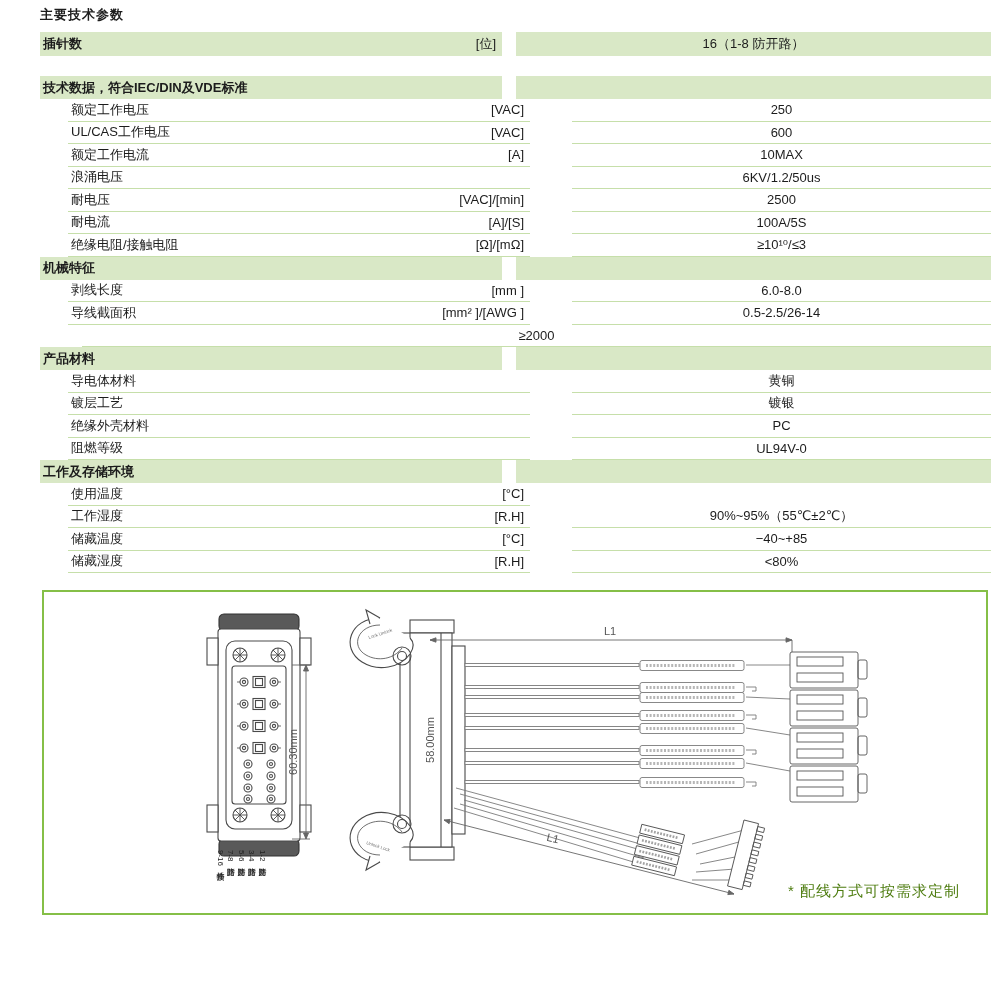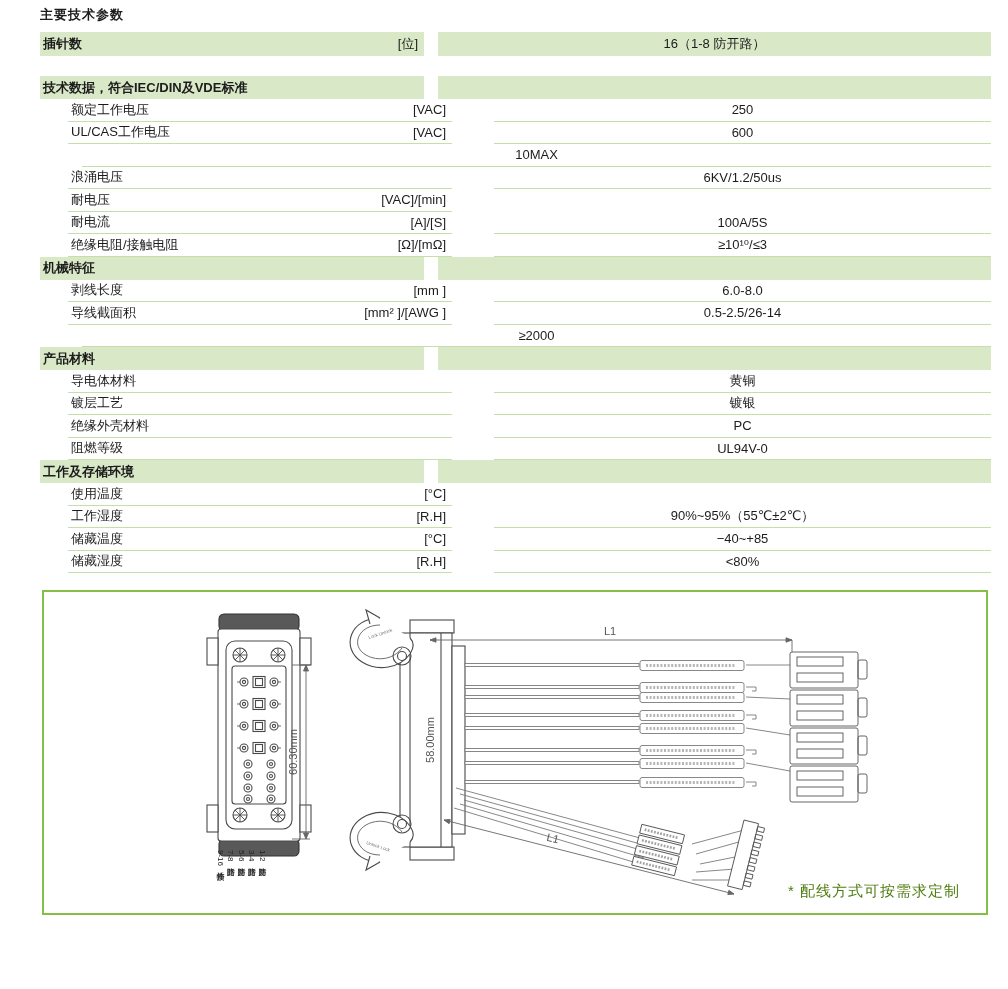--- a/index.html
+++ b/index.html
@@ -9,21 +9,21 @@
     --ink:#1c1c1c;
   }
   html,body{margin:0;padding:0;background:#fff;}
   body{
     position:relative;width:1008px;height:989px;overflow:hidden;
     font-family:"Liberation Sans","DejaVu Sans",sans-serif;color:var(--ink);
   }
   .page-title{position:absolute;left:40px;top:6px;font-size:13px;font-weight:bold;letter-spacing:1px;}
   .spec-table{position:absolute;left:40px;top:32px;width:951px;font-size:13px;}
   .trow{display:flex;align-items:stretch;}
-  .cell-l{width:384px;display:flex;align-items:center;justify-content:space-between;padding:0 6px 0 3px;box-sizing:border-box;gap:6px;}
+  .cell-l{width:462px;display:flex;align-items:center;justify-content:space-between;padding:0 6px 0 3px;box-sizing:border-box;gap:6px;}
   .cell-gap{width:14px;}
   .cell-r{flex:1;display:flex;align-items:center;justify-content:center;box-sizing:border-box;}
   .band .cell-l,.band .cell-r{background:var(--band_green);}
   .band{height:24px;}
   .sect{height:23px;}
   .sect .cell-l,.sect .cell-r{background:var(--band_green);align-items:center;}
   .sect .lbl{font-weight:bold;}
   .drow{height:22.5px;}
   .drow .cell-l,.drow .cell-r{border-bottom:1px solid var(--hairline_green);margin-left:28px;}
   .spacer{height:20px;}
@@ -84,20 +84,24 @@
         <div class="cell-l">
           <span class="lbl">UL/CAS工作电压</span>
           <span class="unit">[VAC]</span>
         </div>
         <div class="cell-gap"></div>
         <div class="cell-r">
           <span class="val">600</span>
         </div>
       </div>
       <div class="trow drow">
+        <div class="cell-l">
+          <span class="lbl">额定工作电流</span>
+          <span class="unit">[A]</span>
+        </div>
         <div class="cell-gap"></div>
         <div class="cell-r">
           <span class="val">10MAX</span>
         </div>
       </div>
       <div class="trow drow">
         <div class="cell-l">
           <span class="lbl">浪涌电压</span>
           <span class="unit"></span>
         </div>
@@ -105,20 +109,23 @@
         <div class="cell-r">
           <span class="val">6KV/1.2/50us</span>
         </div>
       </div>
       <div class="trow drow">
         <div class="cell-l">
           <span class="lbl">耐电压</span>
           <span class="unit">[VAC]/[min]</span>
         </div>
         <div class="cell-gap"></div>
+        <div class="cell-r">
+          <span class="val">2500</span>
+        </div>
       </div>
       <div class="trow drow">
         <div class="cell-l">
           <span class="lbl">耐电流</span>
           <span class="unit">[A]/[S]</span>
         </div>
         <div class="cell-gap"></div>
         <div class="cell-r">
           <span class="val">100A/5S</span>
         </div>

